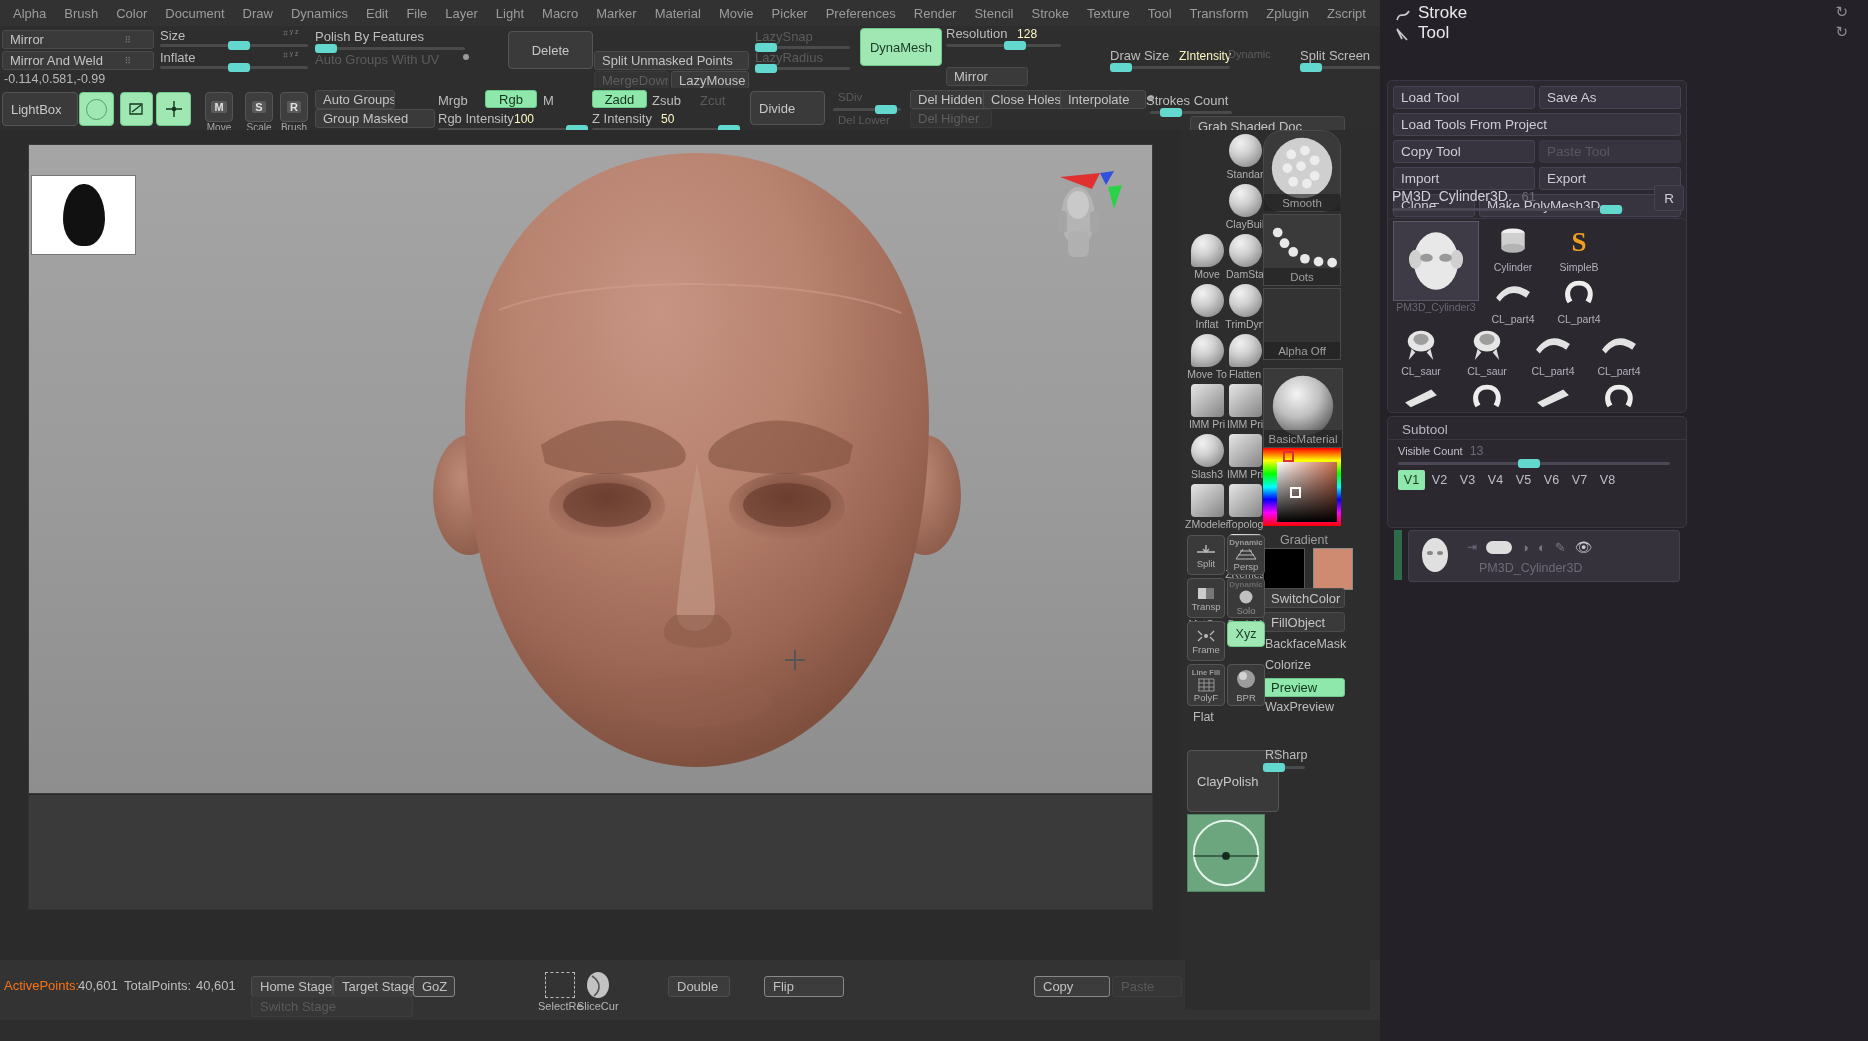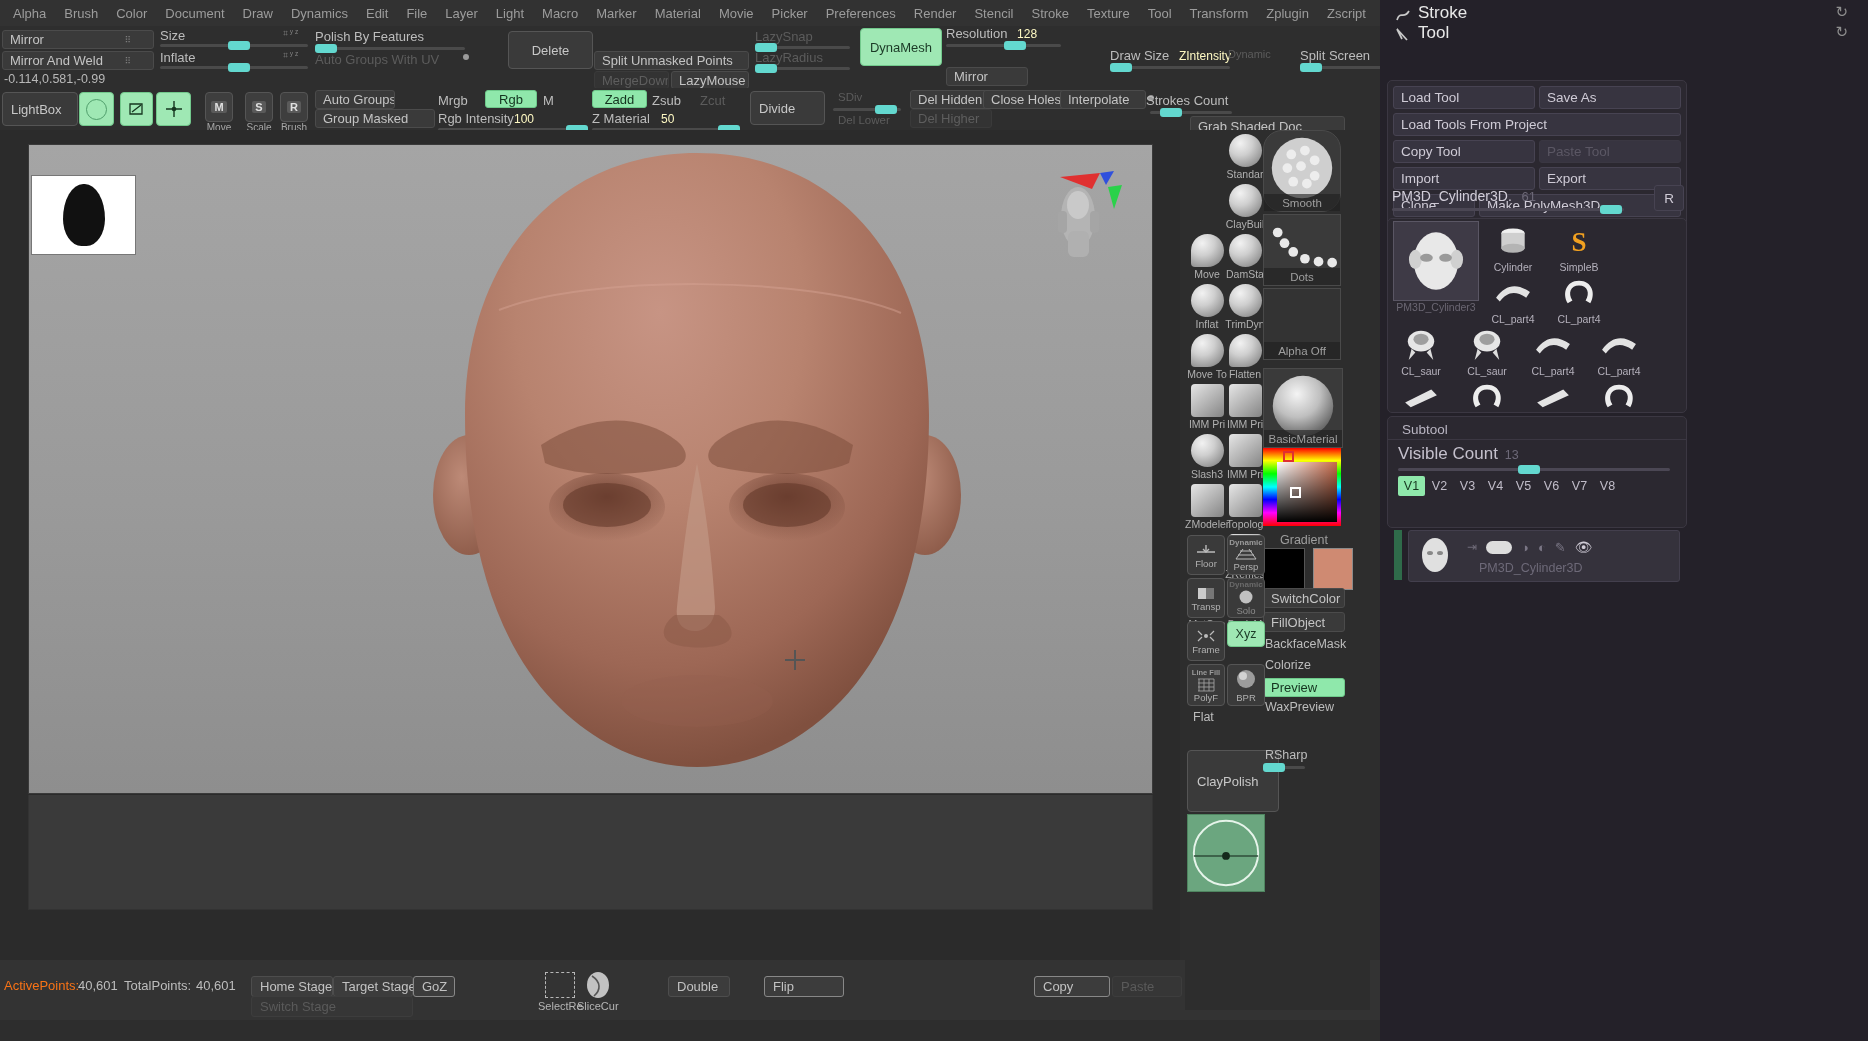--- a/index.html
+++ b/index.html
@@ -368,21 +368,21 @@
     <span class="val" style="position:absolute;left:508px;top:24px;">100</span>
     <div class="sld" style="position:absolute;left:438px;top:40px;width:150px;">
       <div class="knob" style="left:128px;"></div>
     </div>
 
     <div class="btn green" style="position:absolute;left:592px;top:2px;width:55px;height:18px;justify-content:center;">
       <span>Zadd</span>
     </div>
     <span class="lbl" style="position:absolute;left:652px;top:5px;">Zsub</span>
     <span class="lbl dim" style="position:absolute;left:700px;top:5px;">Zcut</span>
-    <span class="lbl" style="position:absolute;left:592px;top:23px;">Z Material</span>
+    <span class="lbl" style="position:absolute;left:592px;top:23px;">Z Intensity</span>
     <span class="val" style="position:absolute;left:655px;top:24px;">50</span>
     <div class="sld" style="position:absolute;left:592px;top:40px;width:148px;">
       <div class="knob" style="left:126px;"></div>
     </div>
 
     <div class="bigbtn" style="position:absolute;left:750px;top:3px;width:75px;height:34px;justify-content:flex-start;padding-left:8px;">
       <span>Divide</span>
     </div>
 
     <span class="lbl dim" style="position:absolute;left:838px;top:3px;font-size:11.5px;">SDiv</span>
@@ -673,21 +673,21 @@
       <span>Preview</span>
     </div>
     <span class="lbl" style="position:absolute;left:80px;top:570px;font-size:12.5px;">WaxPreview</span>
     <span class="lbl" style="position:absolute;left:8px;top:580px;font-size:12.5px;">Flat</span>
 
     <div class="bigbtn" style="position:absolute;left:2px;top:405px;width:38px;height:40px;flex-direction:column;">
       <svg width="22" height="16" viewBox="0 0 22 16">
         <path d="M2 10 L20 10 M11 3 L11 10" stroke="#bbb" stroke-width="1.4"></path>
         <path d="M8 7 L11 10 L14 7" fill="none" stroke="#bbb" stroke-width="1.4"></path>
       </svg>
-      <span style="font-size:9.5px;color:#b0b0b0;">Floor</span>
+      <span style="font-size:9.5px;color:#b0b0b0;">Split</span>
     </div>
     <div class="bigbtn" style="position:absolute;left:42px;top:405px;width:38px;height:40px;flex-direction:column;">
       <span style="font-size:8px;color:#9b9b9b;font-weight:bold;">Dynamic</span>
       <svg width="24" height="14" viewBox="0 0 24 14">
         <path d="M2 12 L22 12 M4 8 L20 8 M6 4 L18 4 M2 12 L9 2 M22 12 L15 2" stroke="#bbb" stroke-width="1"></path>
       </svg>
       <span style="font-size:9.5px;color:#b0b0b0;">Persp</span>
     </div>
 
     <div class="bigbtn" style="position:absolute;left:2px;top:448px;width:38px;height:40px;flex-direction:column;">
@@ -988,21 +988,21 @@
             </svg>
           </div>
           <div class="tname" style="width: 58px;">PM3D_3</div>
         </div>
       </div>
 
     <div class="group" style="position:absolute;left:7px;top:416px;width:300px;height:112px;padding:0;">
       <div style="padding:5px 10px 2px 14px;font-size:13.5px;color:#b9b5c2;">Subtool</div>
       <div style="border-top:1px solid #3b3742;padding:4px 10px 0 10px;">
         <div style="display:flex;align-items:baseline;">
-          <span style="font-size:17px;color:#c4c0cc;">Visible Count</span>
+          <span style="font-size:11px;color:#c4c0cc;">Visible Count</span>
           <span style="font-size:12.5px;color:#6d6978;margin-left:7px;">13</span>
         </div>
         <div class="sld" style="margin-top:4px;width:272px;background:#4b4754;">
           <div class="knob" style="left:120px;"></div>
         </div>
         <div id="vtabs" style="display:flex;gap:1px;margin-top:5px;">
             <div class="vtab on">V1</div>
             <div class="vtab">V2</div>
             <div class="vtab">V3</div>
             <div class="vtab">V4</div>

